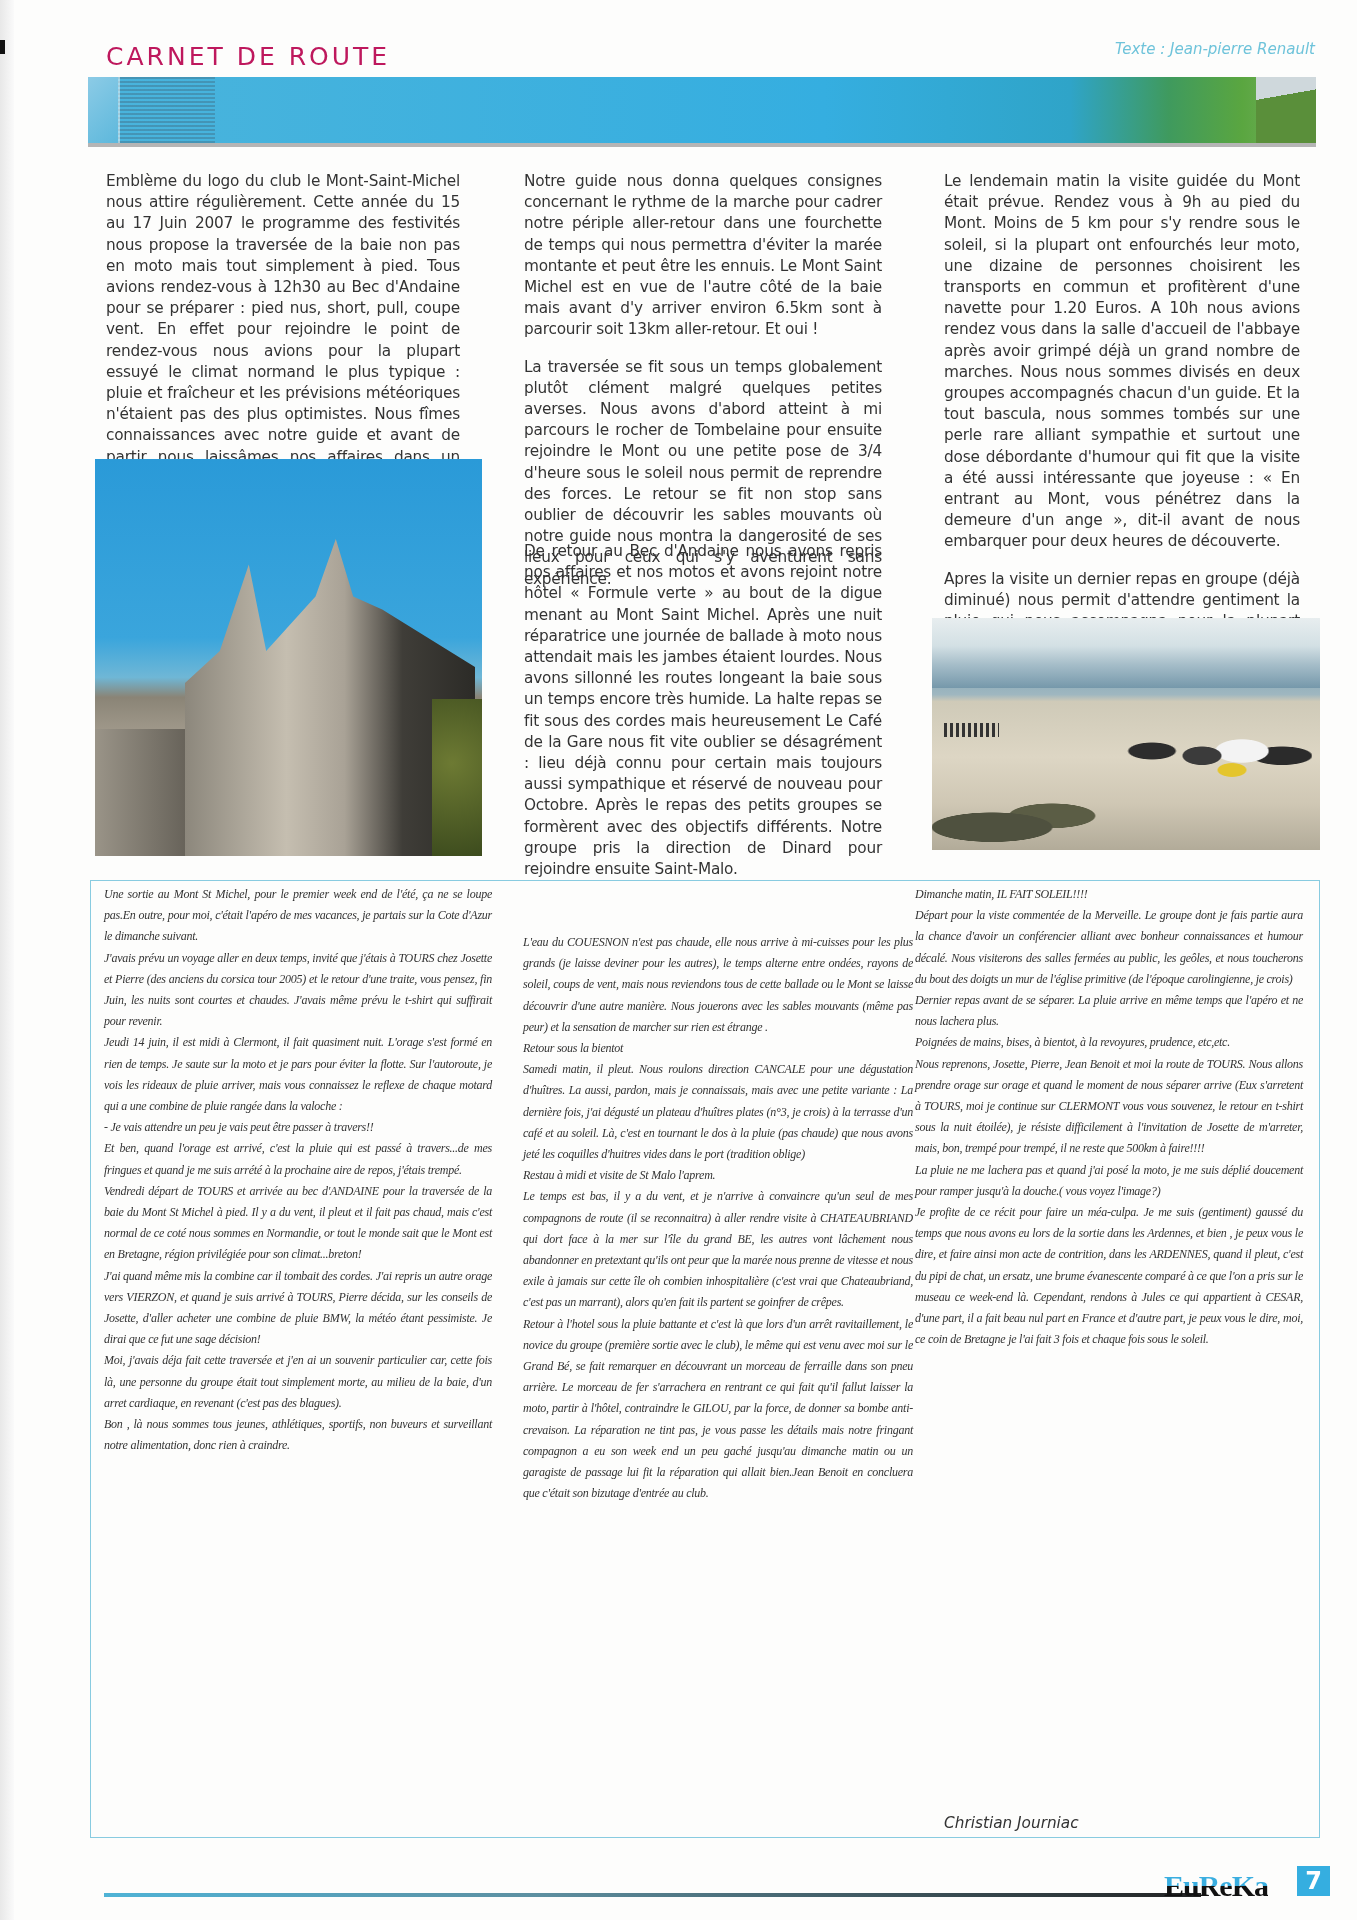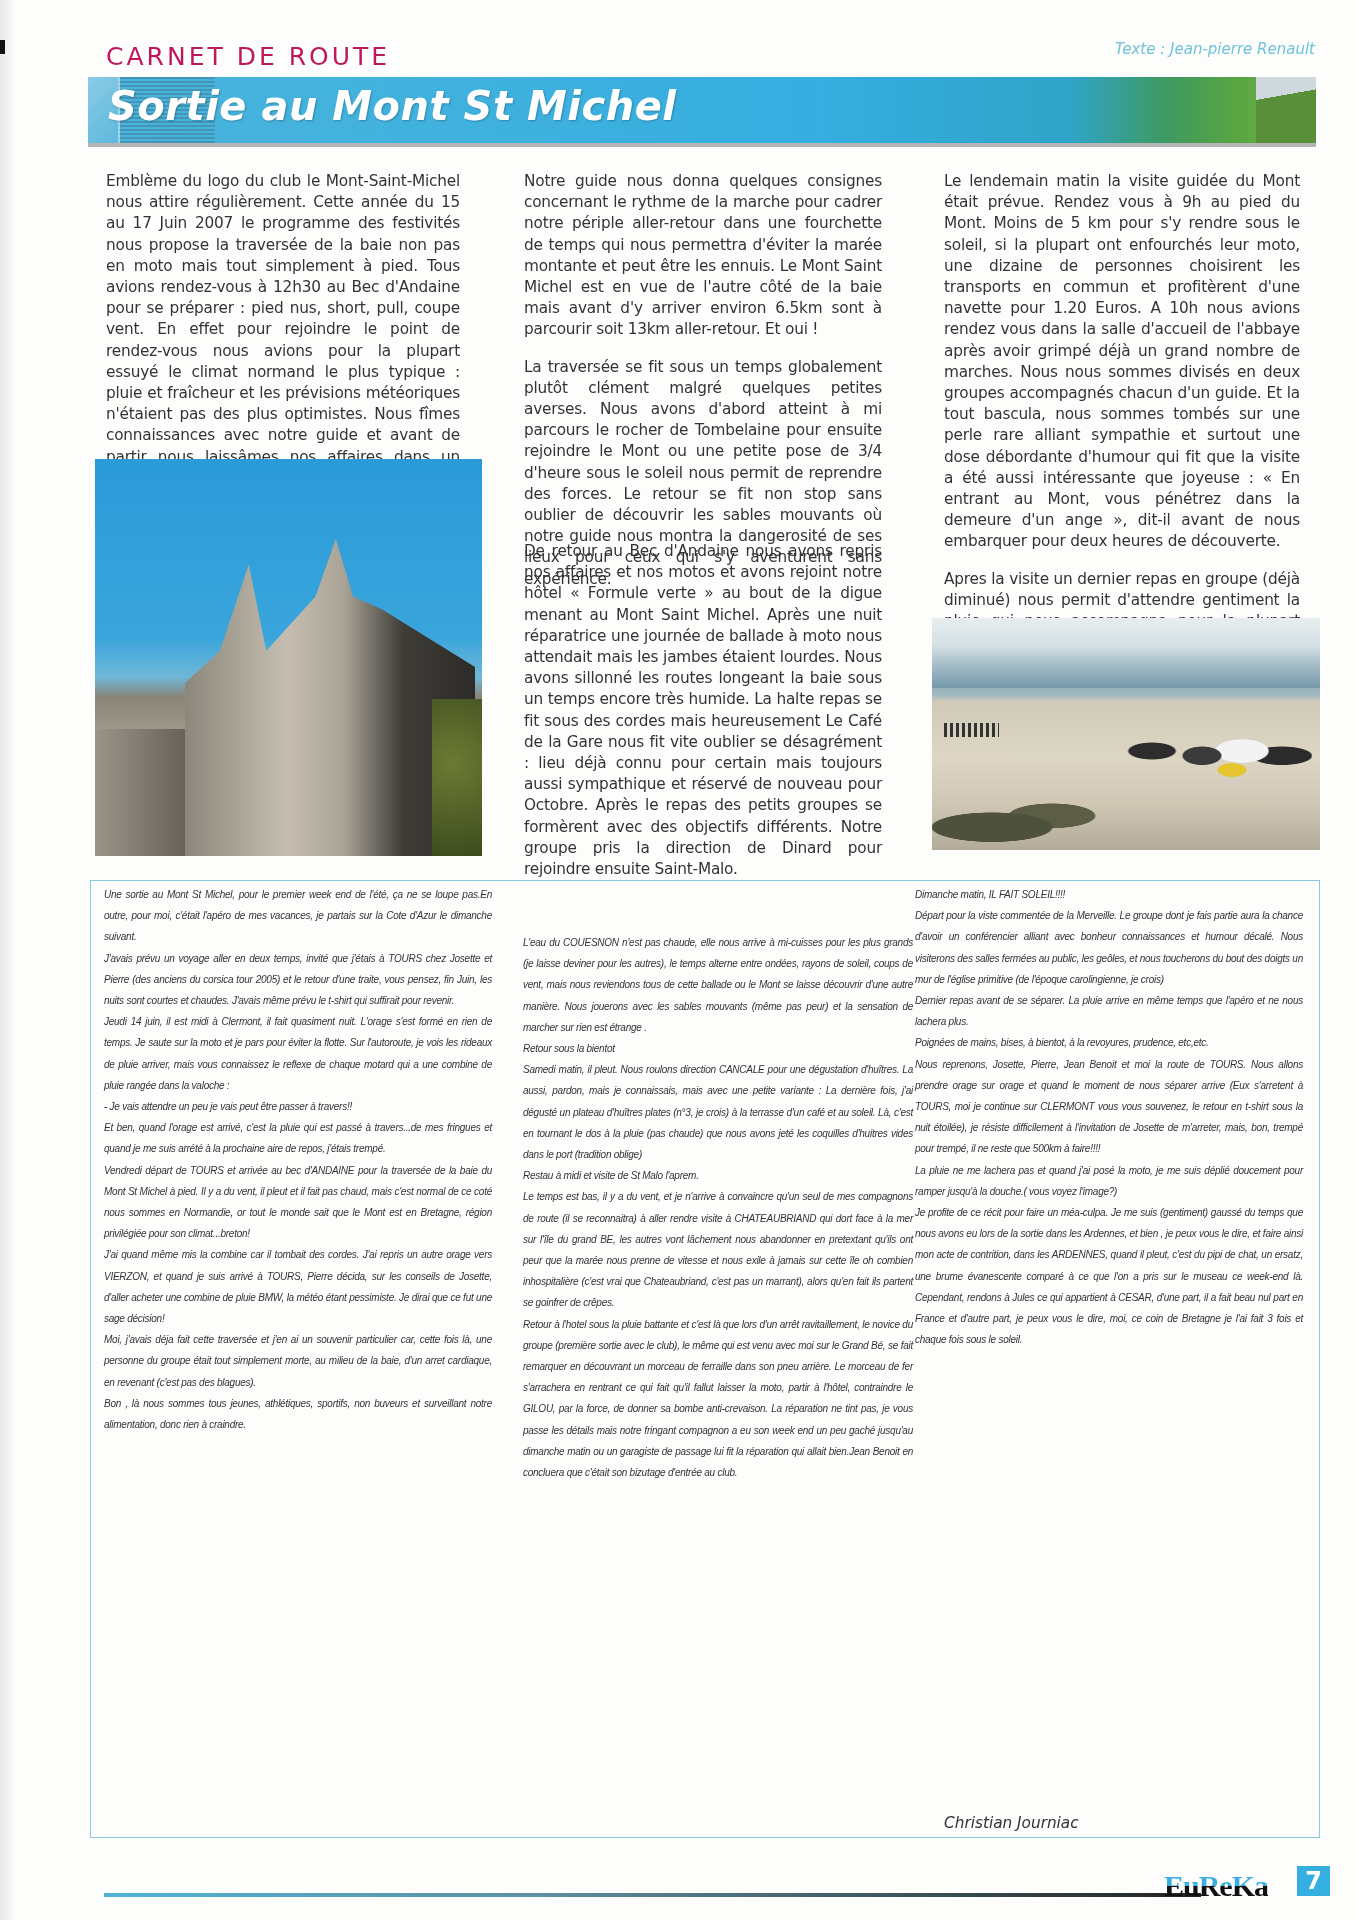--- a/index.html
+++ b/index.html
@@ -61,22 +61,22 @@
                radial-gradient(ellipse at 85% 45%,#2b2b2b 0 12%,transparent 13%); }
   .bay-rocks { position:absolute; left:0; top:175px; width:200px; height:57px;
     background:radial-gradient(ellipse at 30% 60%,#4f513f 0 30%,transparent 31%),
                radial-gradient(ellipse at 60% 40%,#5b5d45 0 25%,transparent 26%); }
   .bay-walkers { position:absolute; left:12px; top:105px; width:55px; height:14px;
     background:repeating-linear-gradient(90deg,#333 0 3px,transparent 3px 6px); }
 
   .story-box { position:absolute; left:90px; top:880px; width:1230px; height:958px;
     border:1.5px solid #88cbe0; box-sizing:border-box; }
 
-  .icol { position:absolute; font-size:10px; line-height:21.2px; text-align:justify; font-style:italic;
-    color:#333; font-family:Liberation Sans, sans-serif; letter-spacing:-0.25px; }
+  .icol { position:absolute; font-size:12px; line-height:21.2px; text-align:justify; font-style:italic;
+    color:#333; font-family:Liberation Serif, serif; letter-spacing:-0.25px; }
   .icol p { margin:0; }
   #s1 { left:104px; top:884px; width:388px; }
   #s2 { left:523px; top:884px; width:390px;margin-top:48px; }
   #s3 { left:915px; top:884px; width:388px; }
   .signature { position:absolute; left:944px; top:1814px; font-size:15.3px; font-style:italic; color:#333;
     font-family:"DejaVu Sans", sans-serif; }
 
   .footer-rule { position:absolute; left:104px; top:1893px; width:1097px; height:4px;
     background:linear-gradient(90deg,#4fb3d6 0%,#5d8fa0 40%,#222 100%); }
   .footer-logo { position:absolute; left:1164px; top:1869px; font-size:30px; font-weight:bold;
@@ -92,21 +92,20 @@
 
 <div class="edge-left"></div>
 <div class="edge-mark"></div>
 
 <div class="section-label">CARNET DE ROUTE</div>
 <div class="credit">Texte : Jean-pierre Renault</div>
 
 <div class="banner">
   <div class="banner-deco2"></div>
   <div class="banner-deco"></div>
-  <div class="banner-title">Sortie au Mont St Michel</div>
   <div class="banner-photo"></div>
 </div>
 
 <div class="col" id="c1">
   <p>Emblème du logo du club le Mont-Saint-Michel nous attire régulièrement. Cette année du 15 au 17 Juin 2007 le programme des festivités nous propose la traversée de la baie non pas en moto mais tout simplement à pied. Tous avions rendez-vous à 12h30 au Bec d'Andaine pour se préparer : pied nus, short, pull, coupe vent. En effet pour rejoindre le point de rendez-vous nous avions pour la plupart essuyé le climat normand le plus typique : pluie et fraîcheur et les prévisions météoriques n'étaient pas des plus optimistes. Nous fîmes connaissances avec notre guide et avant de partir nous laissâmes nos affaires dans un petit baraquement.</p>
 </div>
 
 <div class="photo" id="photo-abbey">
   <div class="abbey-wall"></div>
   <div class="abbey-mass"></div>

